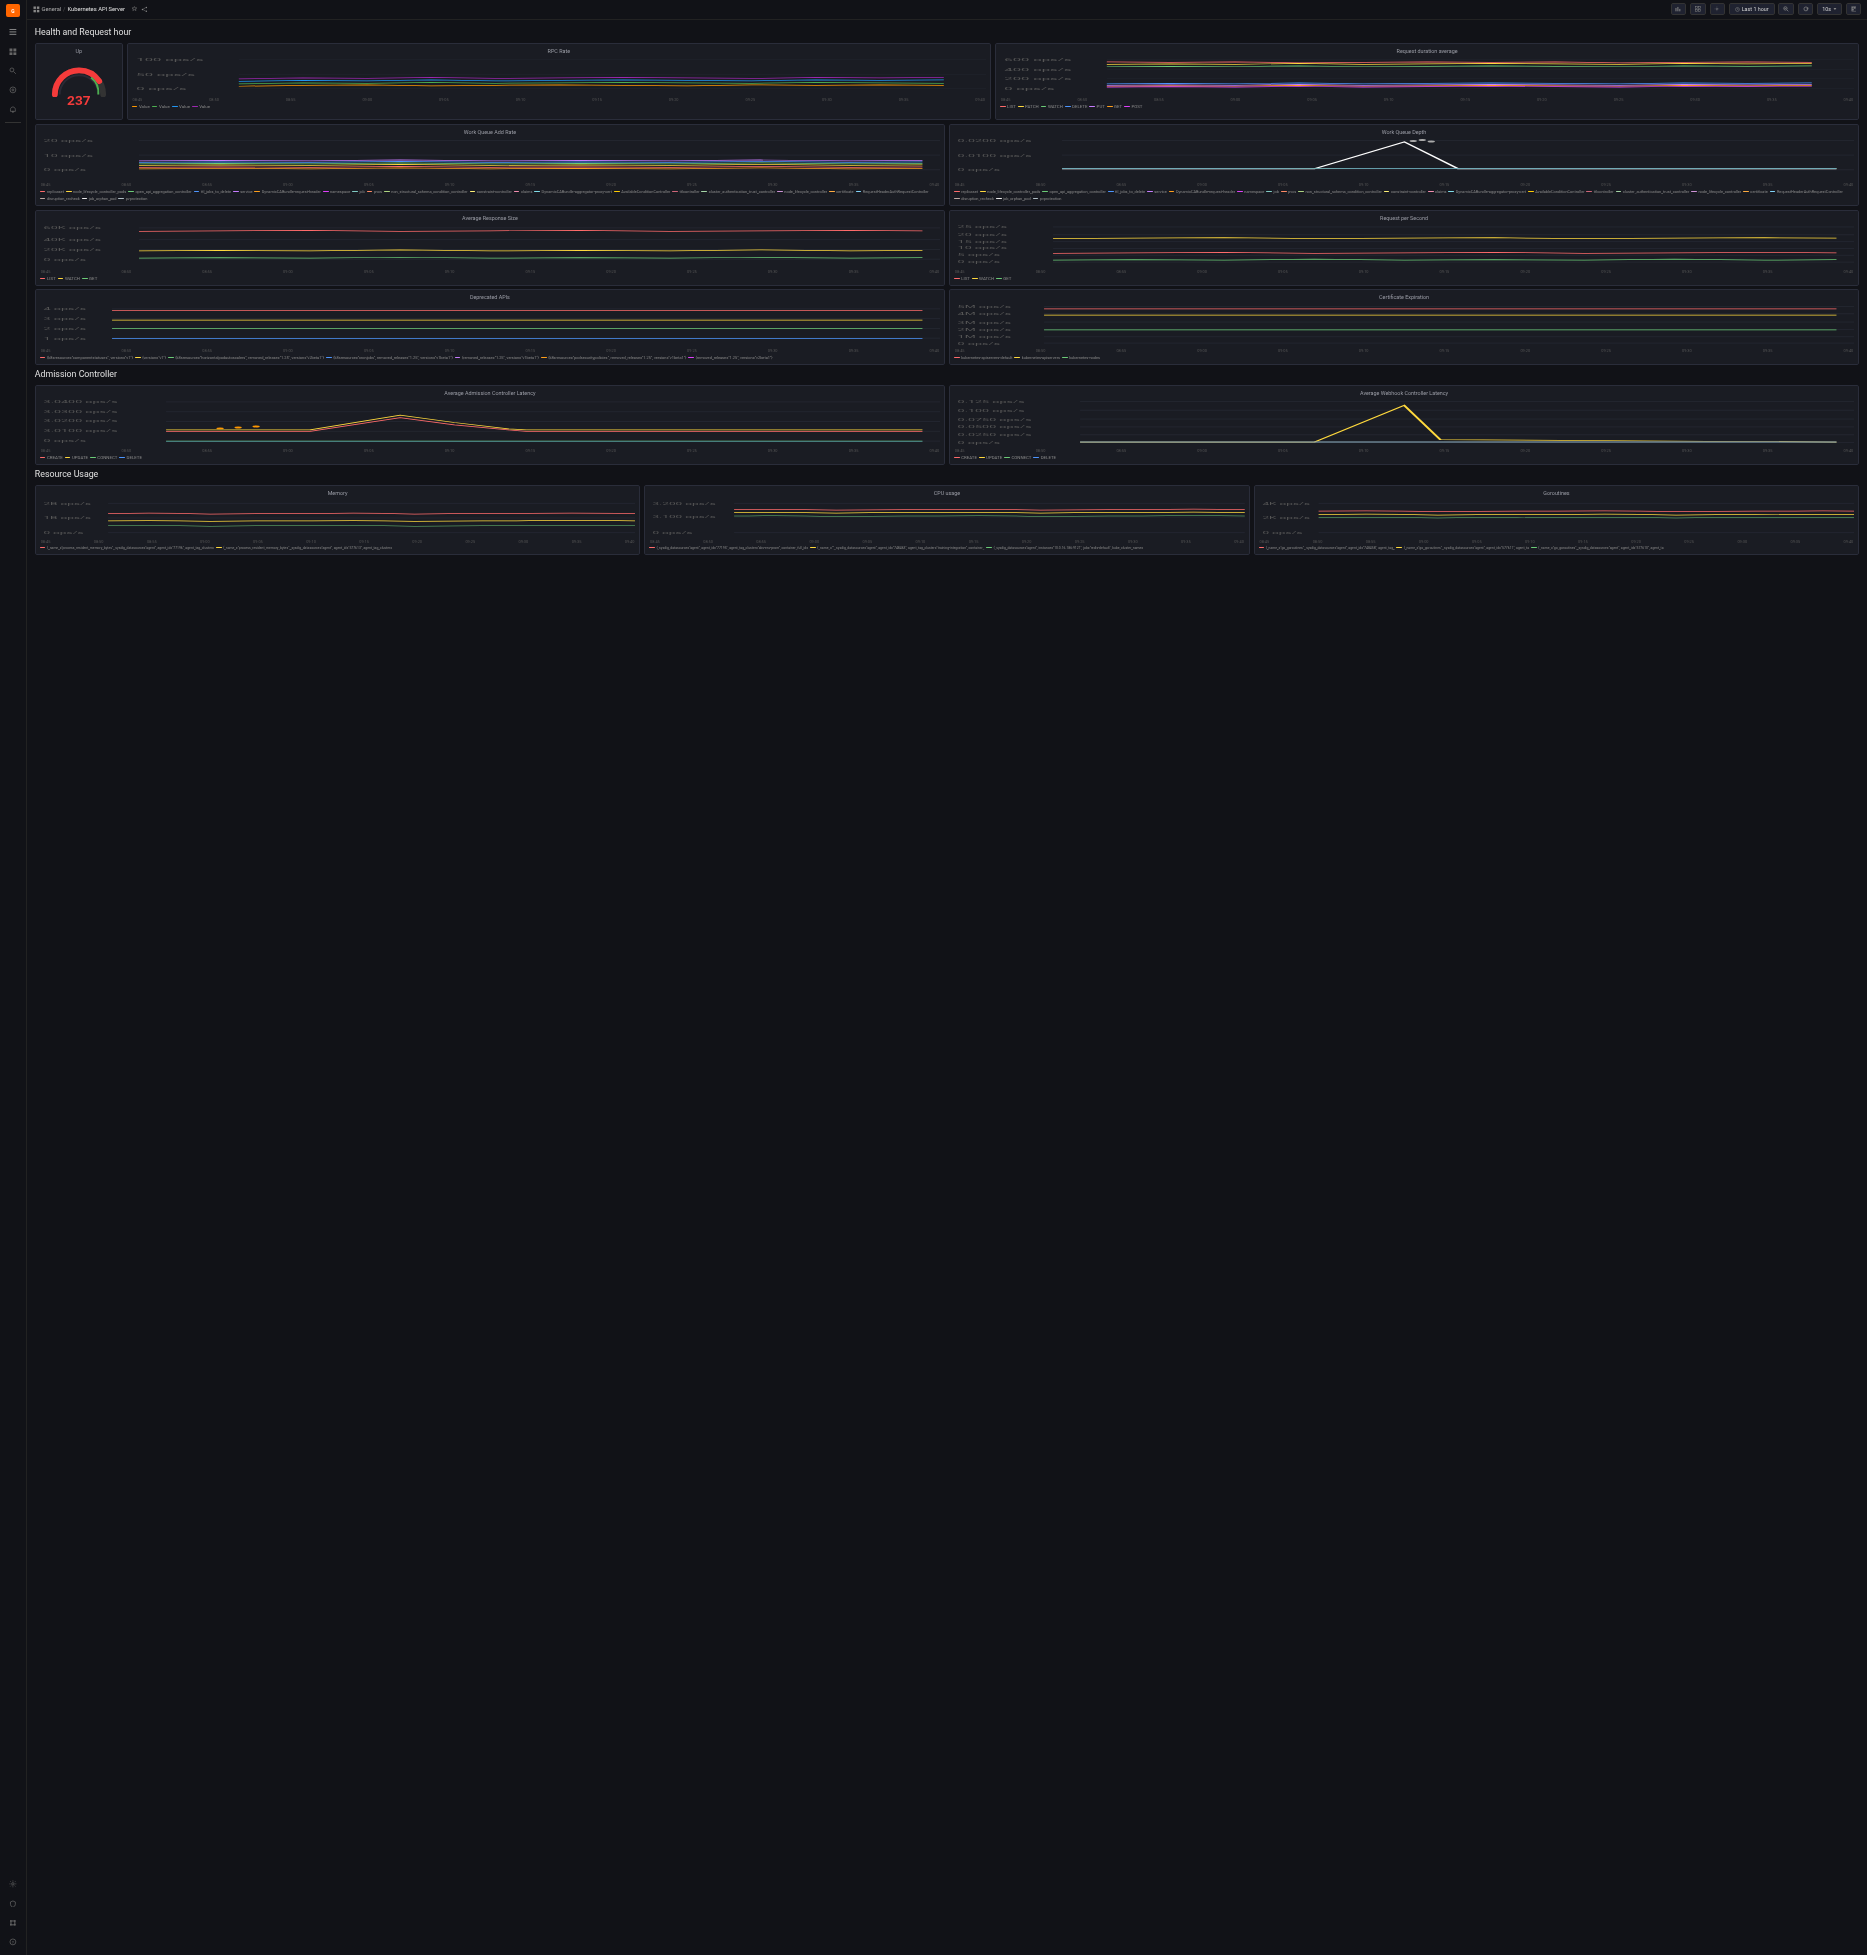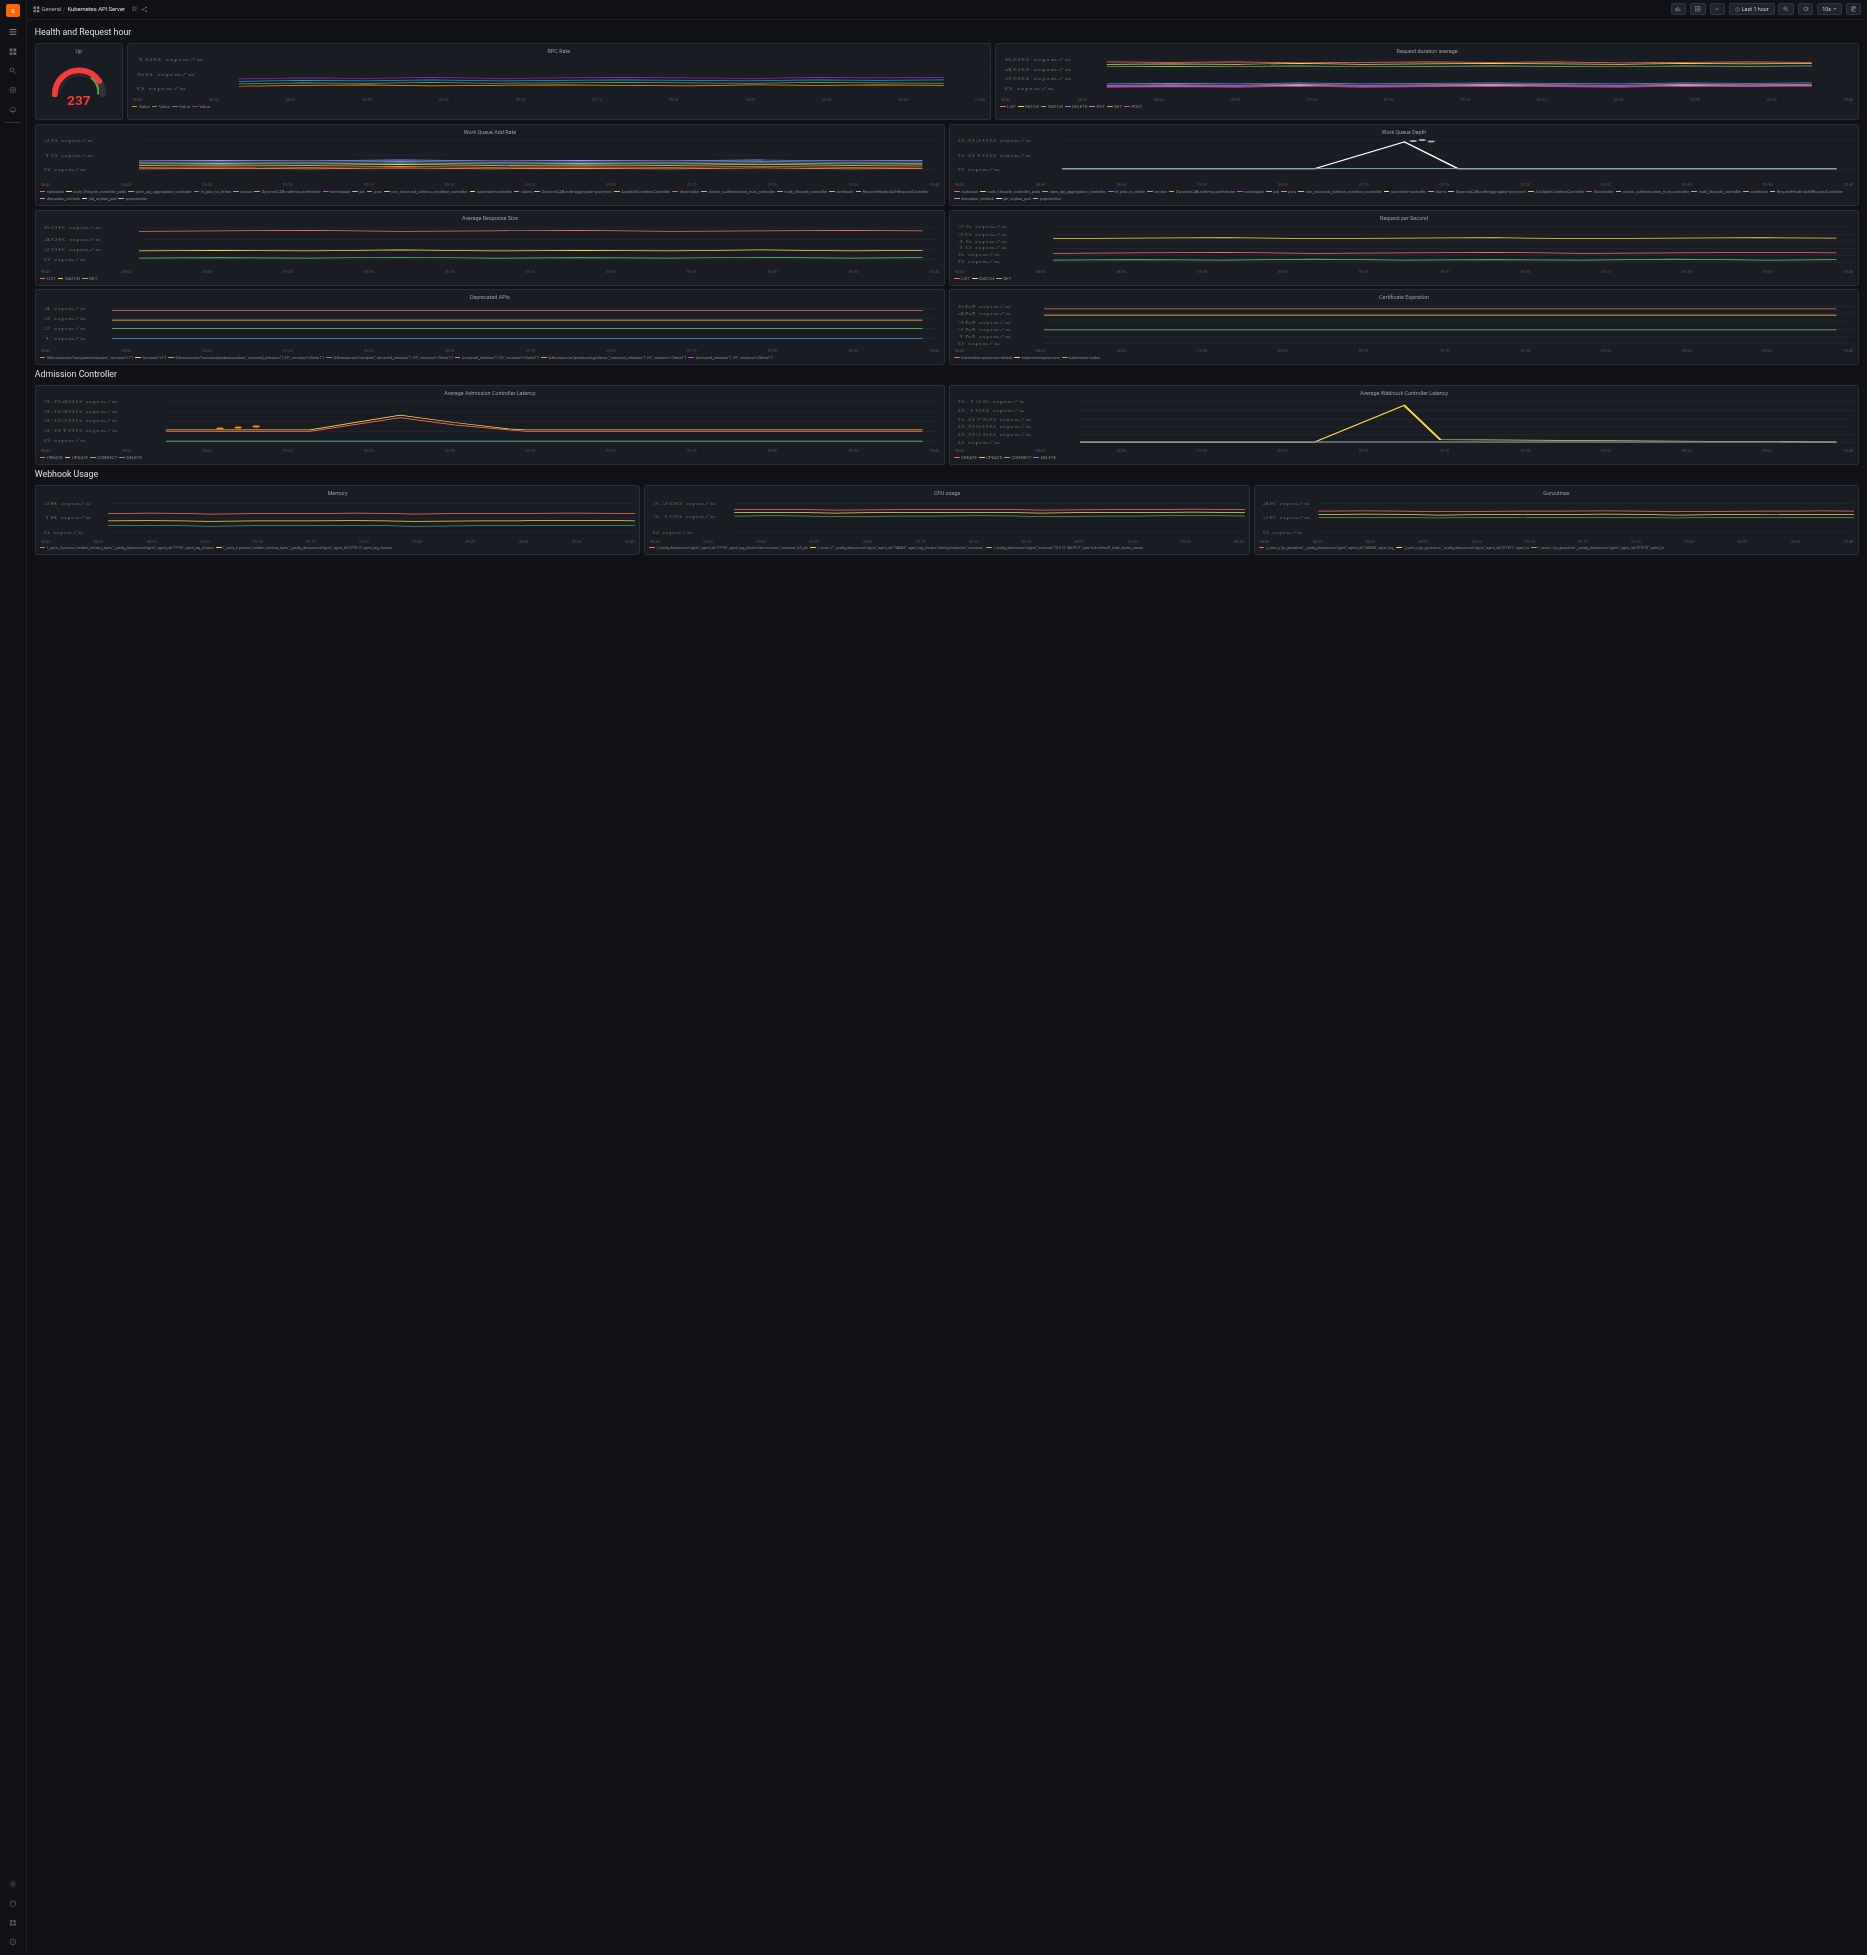--- a/index.html
+++ b/index.html
@@ -1062,21 +1062,21 @@
             <div class="legend-item">
                 <div class="legend-dot" style="background:#4d96ff"></div>
                 <span>DELETE</span>
               </div>
           </div>
         </div>
       </div>
     </div>
 
     <div style="margin-top:3.9px;">
-      <div class="section-title">Webhook Usage</div>
+      <div class="section-title">Resource Usage</div>
       <div class="row-3" style="margin-bottom:3.9px;">
 
         <div class="panel">
           <div class="panel-title">Memory</div>
           <div class="mini-chart" style="height:39px">
             <svg viewBox="0 0 350 80" preserveAspectRatio="none" style="font-size:11px">
               <text x="2" y="12" fill="#555" font-size="7">2B ops/s</text>
               <text x="2" y="42" fill="#555" font-size="7">1B ops/s</text>
               <text x="2" y="72" fill="#555" font-size="7">0 ops/s</text>
               <line x1="40" y1="9" x2="350" y2="9" stroke="#2a2d3a" stroke-width="0.5"></line>

